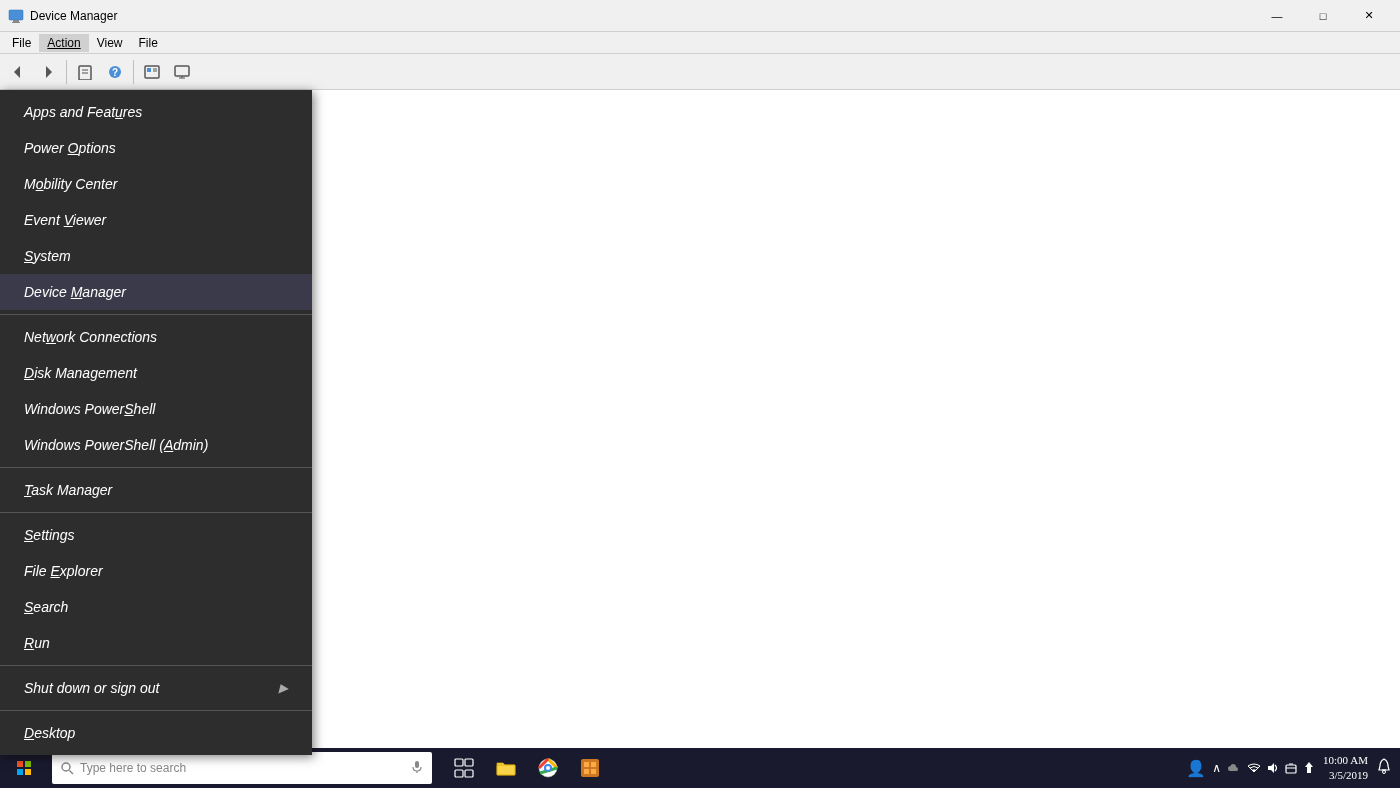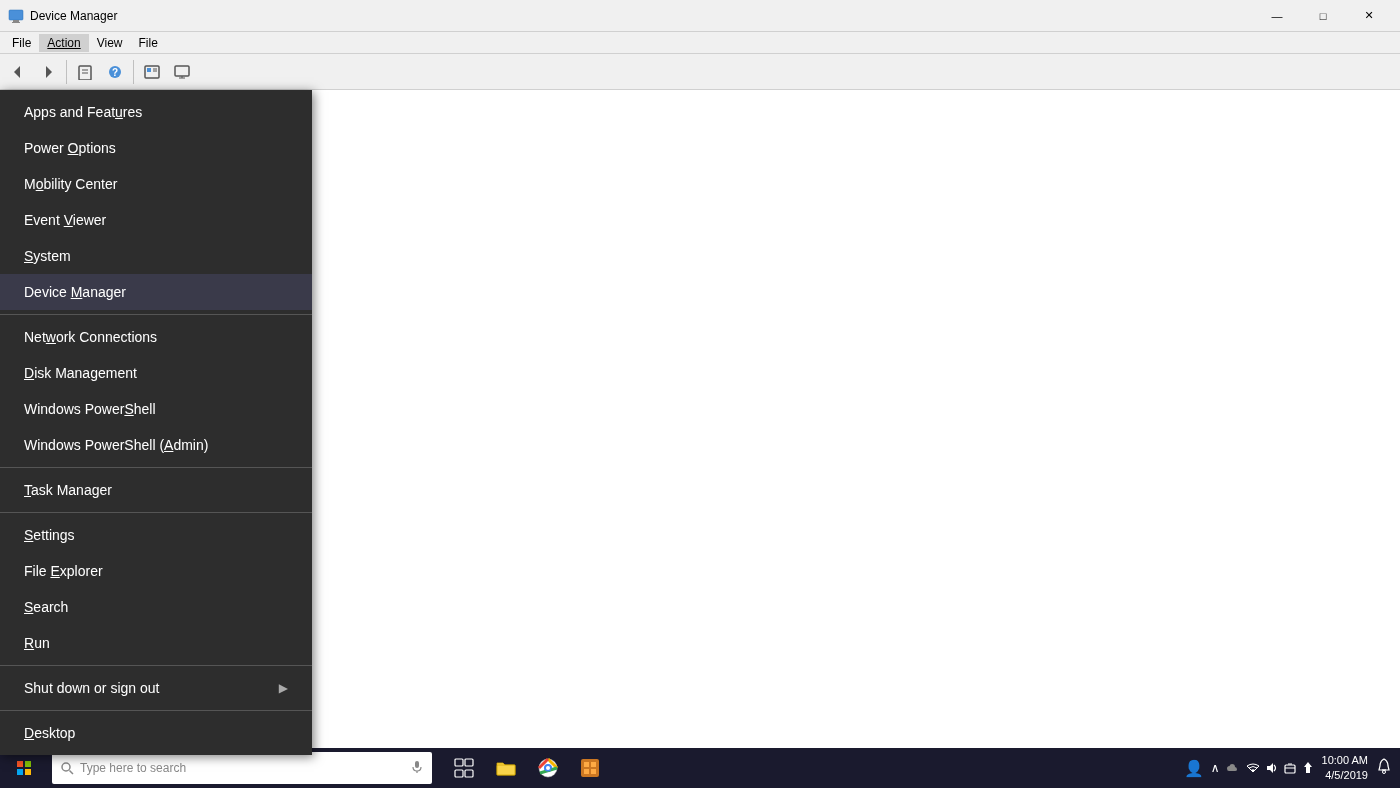--- a/index.html
+++ b/index.html
@@ -147,20 +147,21 @@
       display: flex;
       align-items: center;
       gap: 8px;
       padding: 0 8px;
       font-size: 11px;
       color: white;
     }
     .taskbar-clock {
       text-align: right;
       line-height: 1.4;
+      font-family: Liberation Serif, serif;
     }
 
     
     .context-menu {
       position: absolute;
       left: 0;
       top: 90px;
       width: 312px;
       background: #2d2d2d;
       color: #ffffff;
@@ -169,20 +170,21 @@
       padding: 4px 0;
       box-shadow: 2px 2px 10px rgba(0,0,0,0.5);
     }
     .context-menu-item {
       padding: 10px 24px;
       cursor: pointer;
       display: flex;
       align-items: center;
       justify-content: space-between;
       white-space: nowrap;
+      font-style: italic;
     }
     .context-menu-item.highlighted {
       background: #3a3a4a;
     }
     .context-menu-sep {
       height: 1px;
       background: #555;
       margin: 4px 0;
     }
     .context-menu-item .arrow {
@@ -436,21 +438,21 @@
         <line x1="1" y1="7" x2="11" y2="7" stroke="white" stroke-width="1"></line>
         <path d="M5 2 L5 4 M7 2 L7 4" stroke="white" stroke-width="1"></path>
       </svg>
       <svg width="12" height="14" viewBox="0 0 12 14">
         <polygon points="6,1 10,6 8,6 8,12 4,12 4,6 2,6" fill="white"></polygon>
       </svg>
     </div>
 
     <div class="taskbar-clock">
       <div>10:00 AM</div>
-      <div>4/5/2019</div>
+      <div>3/5/2019</div>
     </div>
 
     <div style="font-size:16px;">
       <svg width="16" height="16" viewBox="0 0 16 16">
         <path d="M8 1 Q12 3 12 8 L13 12 L3 12 L4 8 Q4 3 8 1 Z" fill="none" stroke="white" stroke-width="1.2"></path>
         <line x1="6" y1="12" x2="10" y2="12" stroke="white" stroke-width="1.2"></line>
         <circle cx="8" cy="14" r="1.5" fill="none" stroke="white" stroke-width="1"></circle>
       </svg>
     </div>
   </div>

